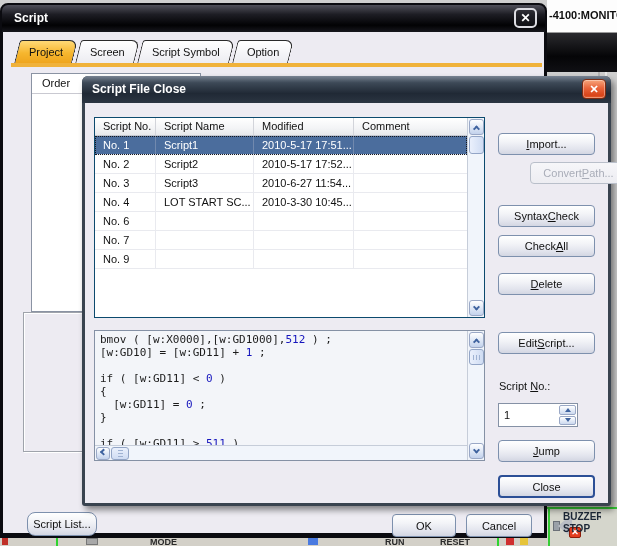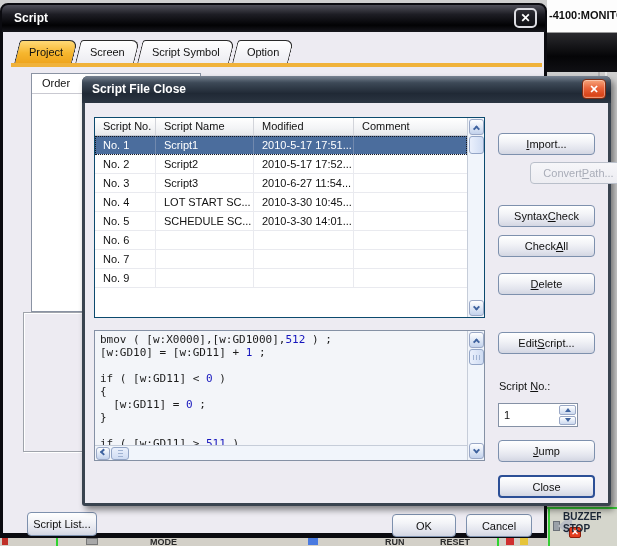--- a/index.html
+++ b/index.html
@@ -68,21 +68,21 @@
 
   .xpbtn { border:1px solid #7d90ad; border-radius:4px;
     background:linear-gradient(180deg,#ffffff,#f2f3f7 40%,#e2e4ed 75%,#d3d6e2);
     font-size:11px; color:#101010; text-align:center;
     display:flex; align-items:center; justify-content:center;
     font-family:"Liberation Sans",sans-serif; }
   .xpbtn.default { border:2px solid #2c4f96; }
   .xpbtn.disabled { border-color:#b9bfca; color:#a9adb8;
     background:linear-gradient(180deg,#f6f6f9,#ededf2); }
 
-  .script-list-btn { position:absolute; left:24px; top:506px; width:70px; height:24px; }
+  .script-list-btn { position:absolute; left:24px; top:506px; width:70px; height:24px;border-radius:8px; }
   .ok-btn { position:absolute; left:389px; top:508px; width:64px; height:23px; }
   .cancel-btn { position:absolute; left:463px; top:508px; width:66px; height:23px; }
 
   
   .dialog { position:absolute; left:82px; top:76px; width:529px; height:430px;
     background:#39434f; border-radius:6px 6px 3px 3px;
     box-shadow:3px 4px 6px rgba(0,0,0,.45); }
   .dlg-titlebar { position:absolute; left:0; top:0; width:529px; height:27px;
     background:linear-gradient(180deg,#788392,#3d4957 25%,#202935 65%,#2b3542);
     border-radius:6px 6px 0 0; }
@@ -276,26 +276,20 @@
                 <div class="cell">2010-6-27 11:54...</div>
                 <div class="cell" style="border-right: none;"></div>
               </div>
               <div class="lv-row">
                 <div class="cell">No. 4</div>
                 <div class="cell">LOT START SC...</div>
                 <div class="cell">2010-3-30 10:45...</div>
                 <div class="cell" style="border-right: none;"></div>
               </div>
               <div class="lv-row">
-                <div class="cell">No. 5</div>
-                <div class="cell">SCHEDULE SC...</div>
-                <div class="cell">2010-3-30 14:01...</div>
-                <div class="cell" style="border-right: none;"></div>
-              </div>
-              <div class="lv-row">
                 <div class="cell">No. 6</div>
                 <div class="cell"></div>
                 <div class="cell"></div>
                 <div class="cell" style="border-right: none;"></div>
               </div>
               <div class="lv-row">
                 <div class="cell">No. 7</div>
                 <div class="cell"></div>
                 <div class="cell"></div>
                 <div class="cell" style="border-right: none;"></div>

